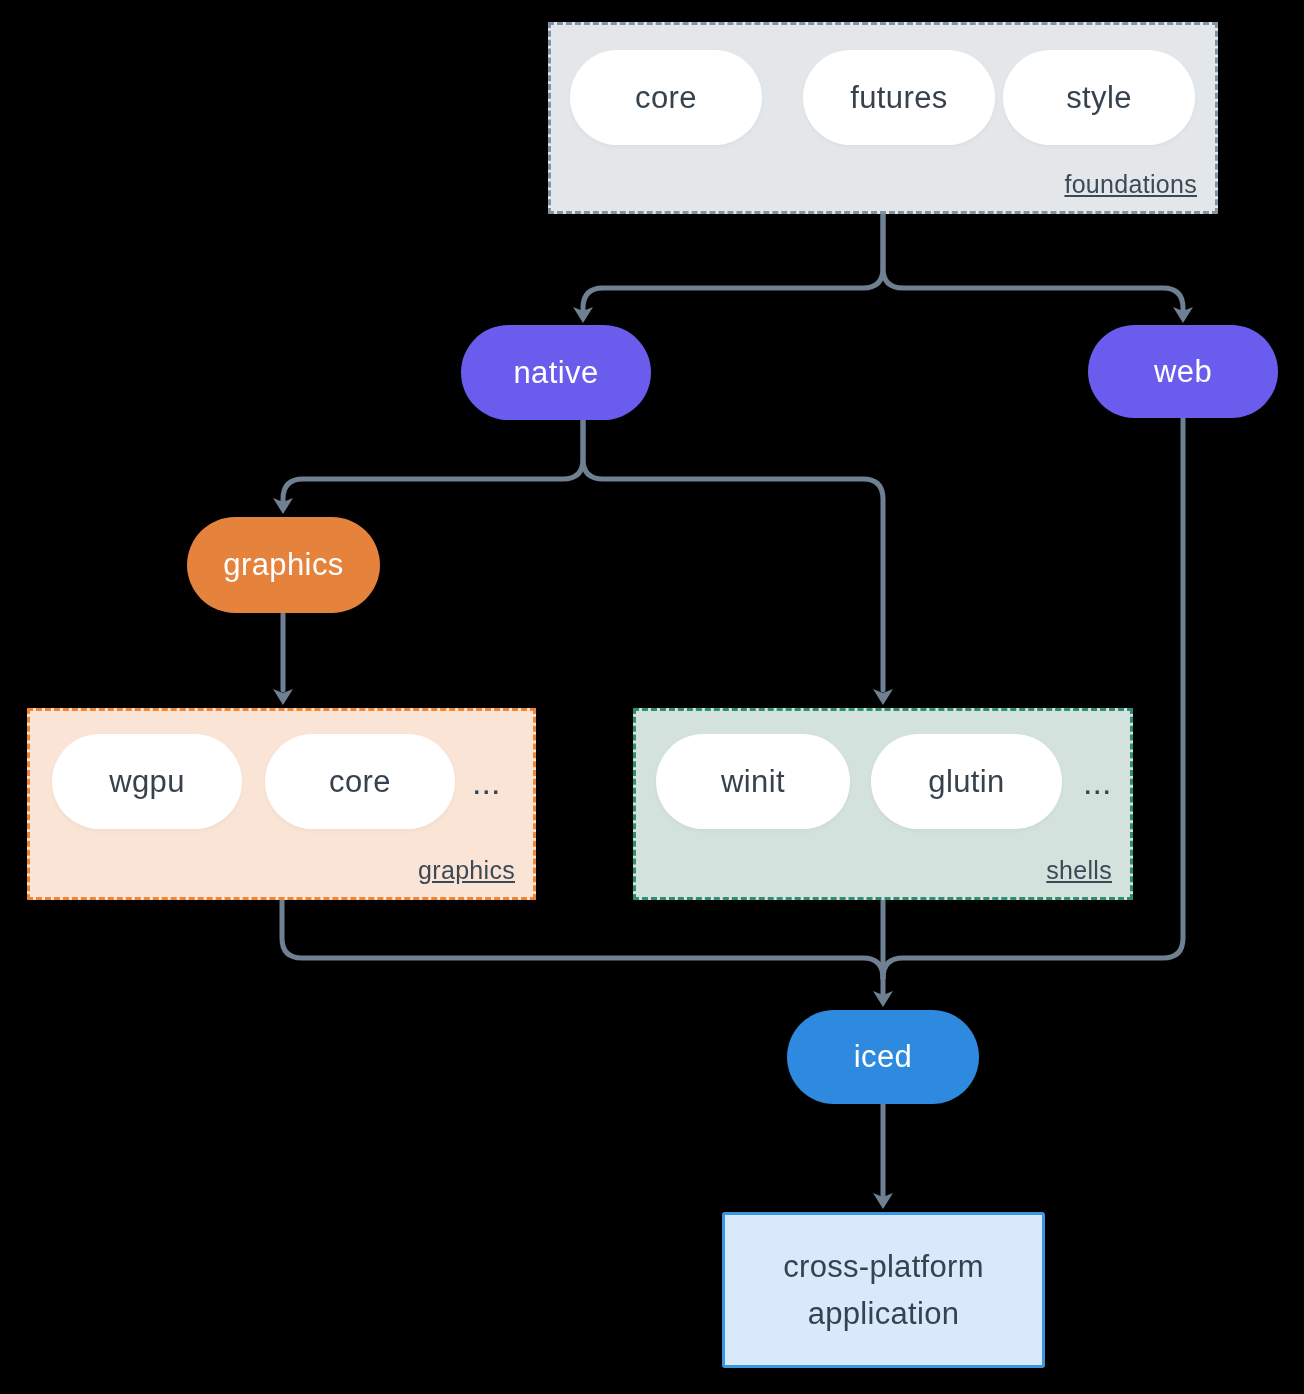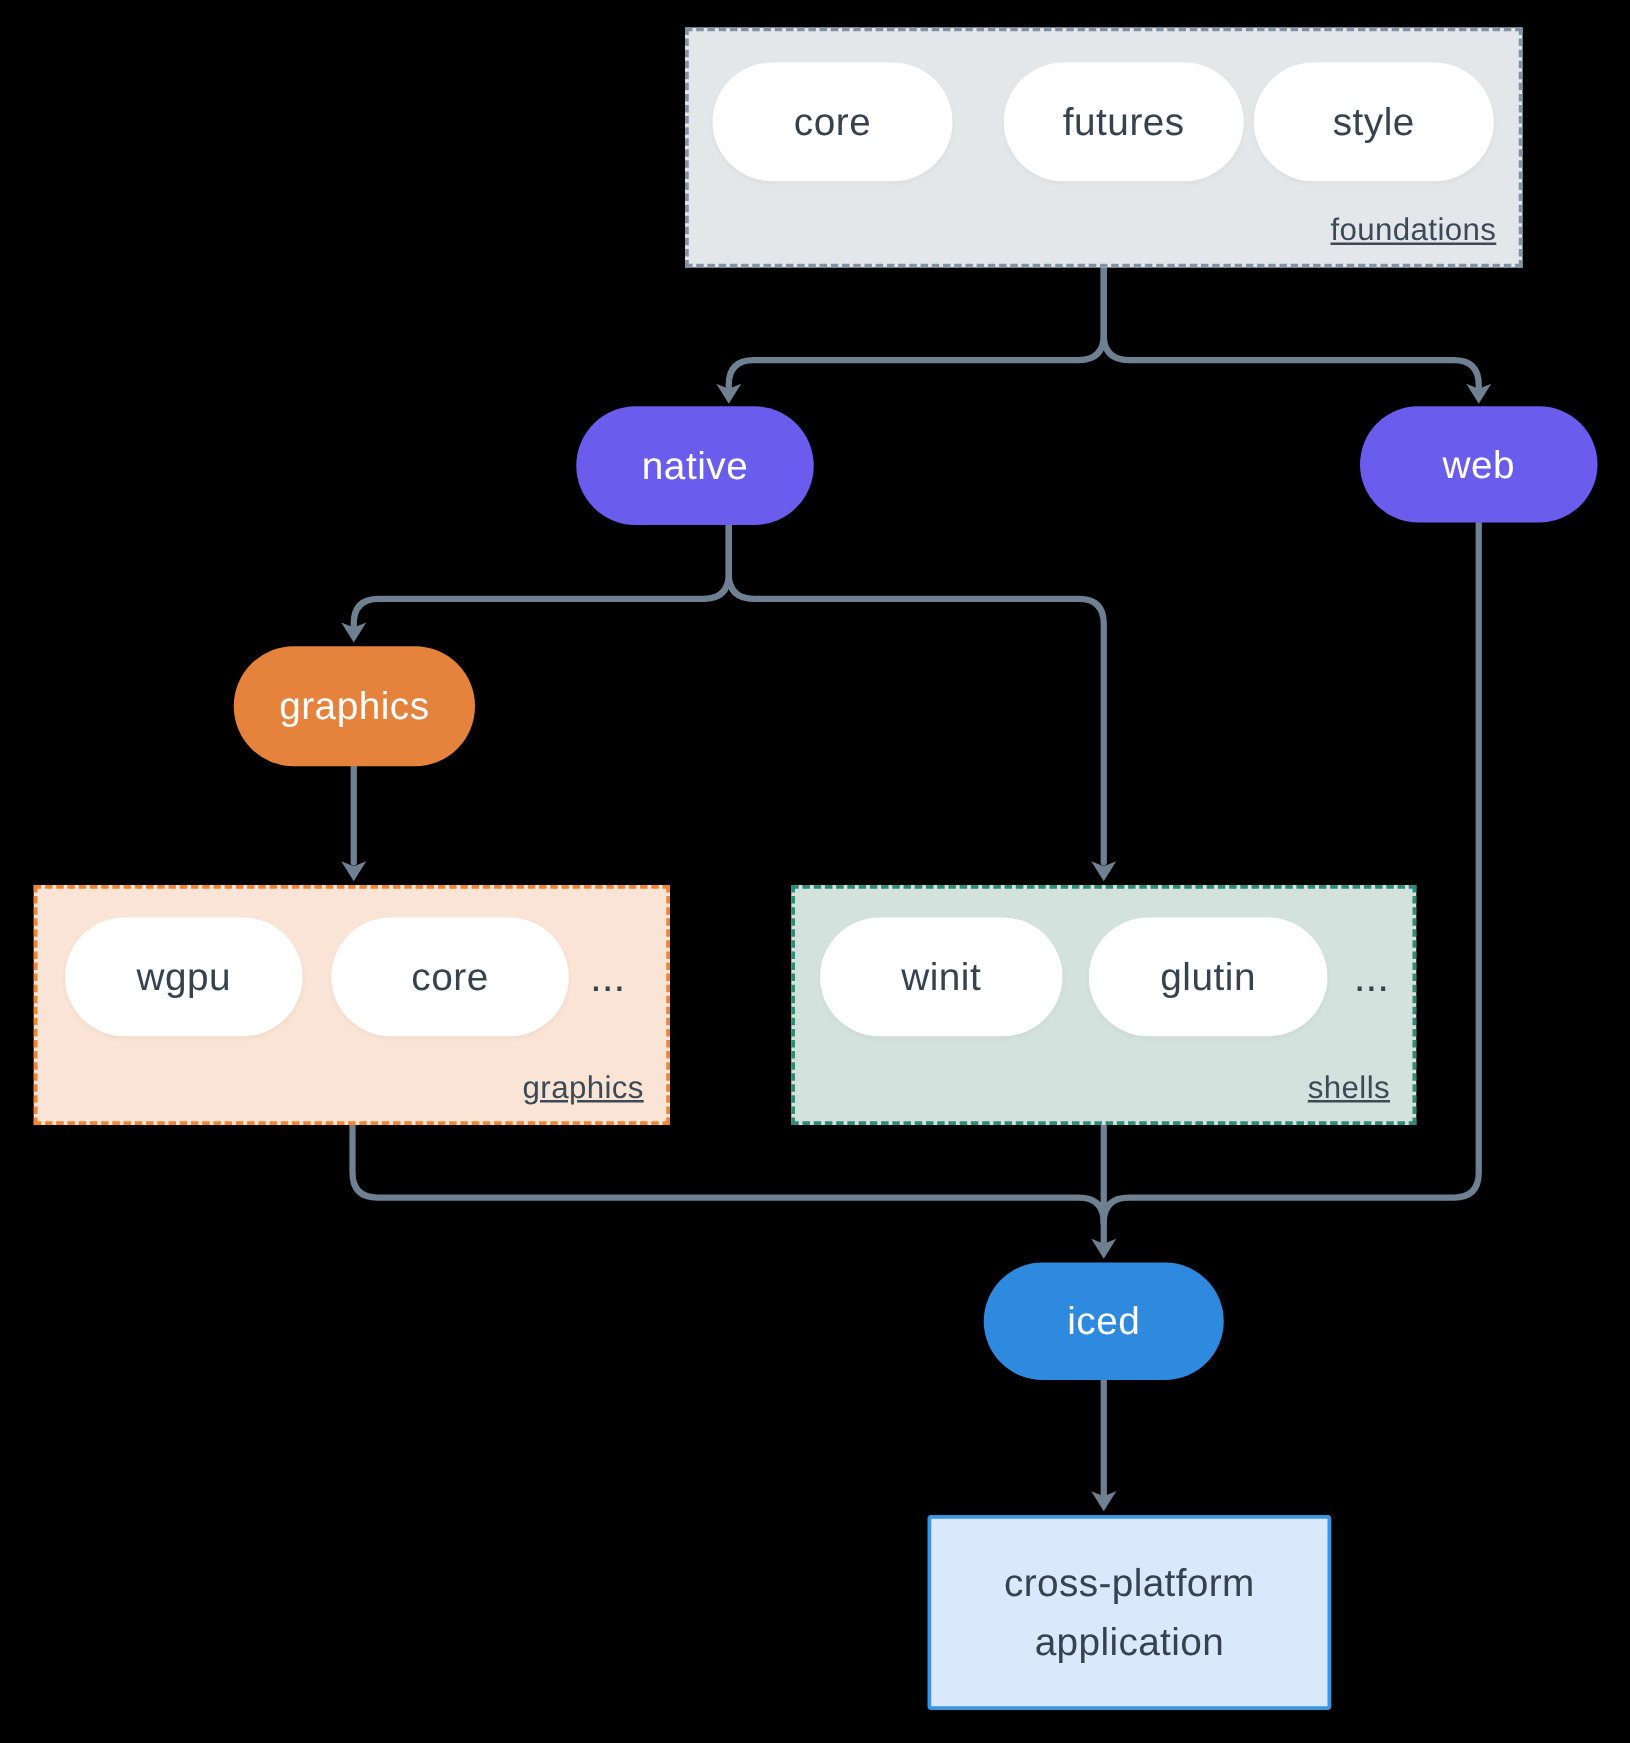--- a/index.html
+++ b/index.html
@@ -46,21 +46,21 @@
 
   .node-native{left:461px;top:325px;width:190px;height:95px;}
   .node-web{left:1088px;top:325px;width:190px;height:93px;}
   .node-graphics{left:187px;top:517px;width:193px;height:96px;}
   .node-iced{left:787px;top:1010px;width:192px;height:94px;}
 
   .appbox{
     position:absolute;left:722px;top:1212px;width:323px;height:156px;box-sizing:border-box;
     background:#d9e9fb;border:3px solid #3b96e2;border-radius:3px;
     display:flex;flex-direction:column;align-items:center;justify-content:center;
-    color:#36434f;font-size:31px;line-height:47px;letter-spacing:0.3px;margin-left:20px;
+    color:#36434f;font-size:31px;line-height:47px;letter-spacing:0.3px;
   }
 </style>
 </head>
 <body>
 
 <div class="canvas">
 
   <svg class="wires" viewBox="0 0 1304 1394" xmlns="http://www.w3.org/2000/svg">
 
     <path class="wire" d="M883 214 V268 Q883 288 863 288 L603 288 Q583 288 583 308 V310"></path>

